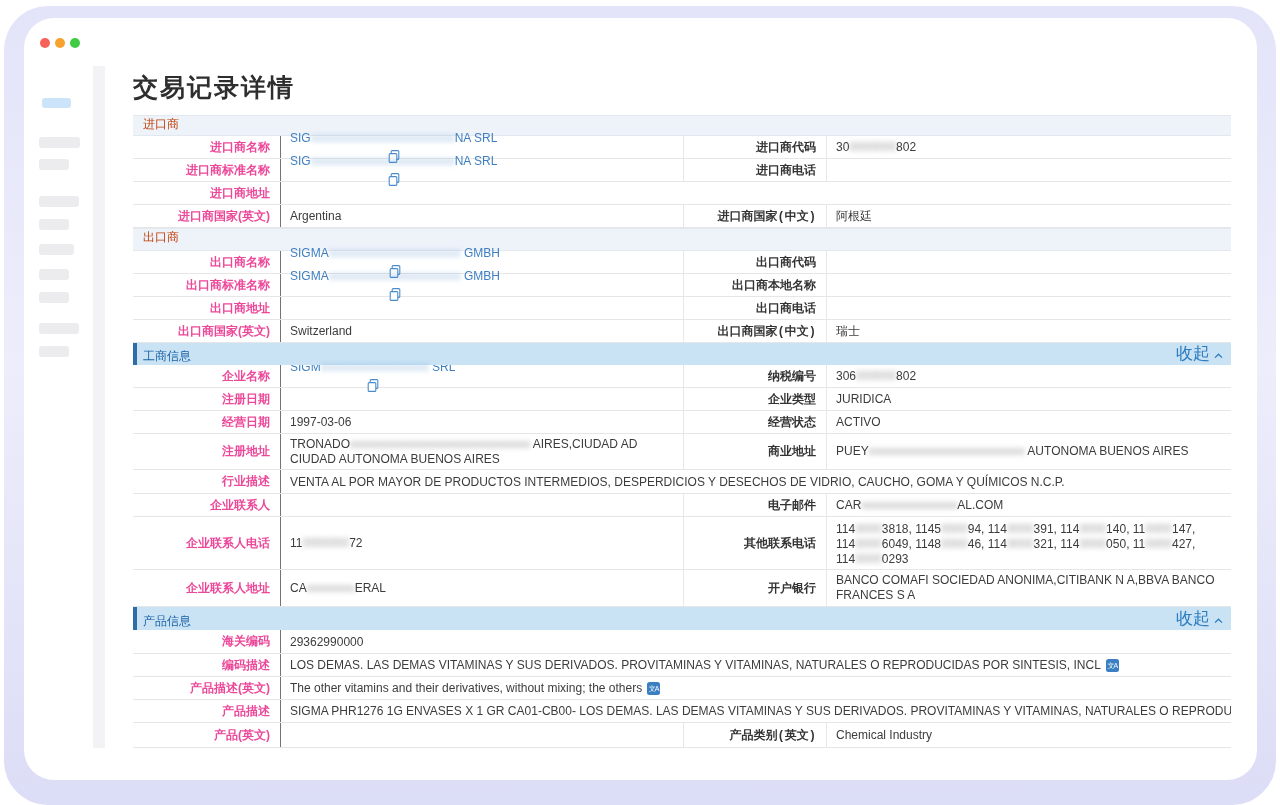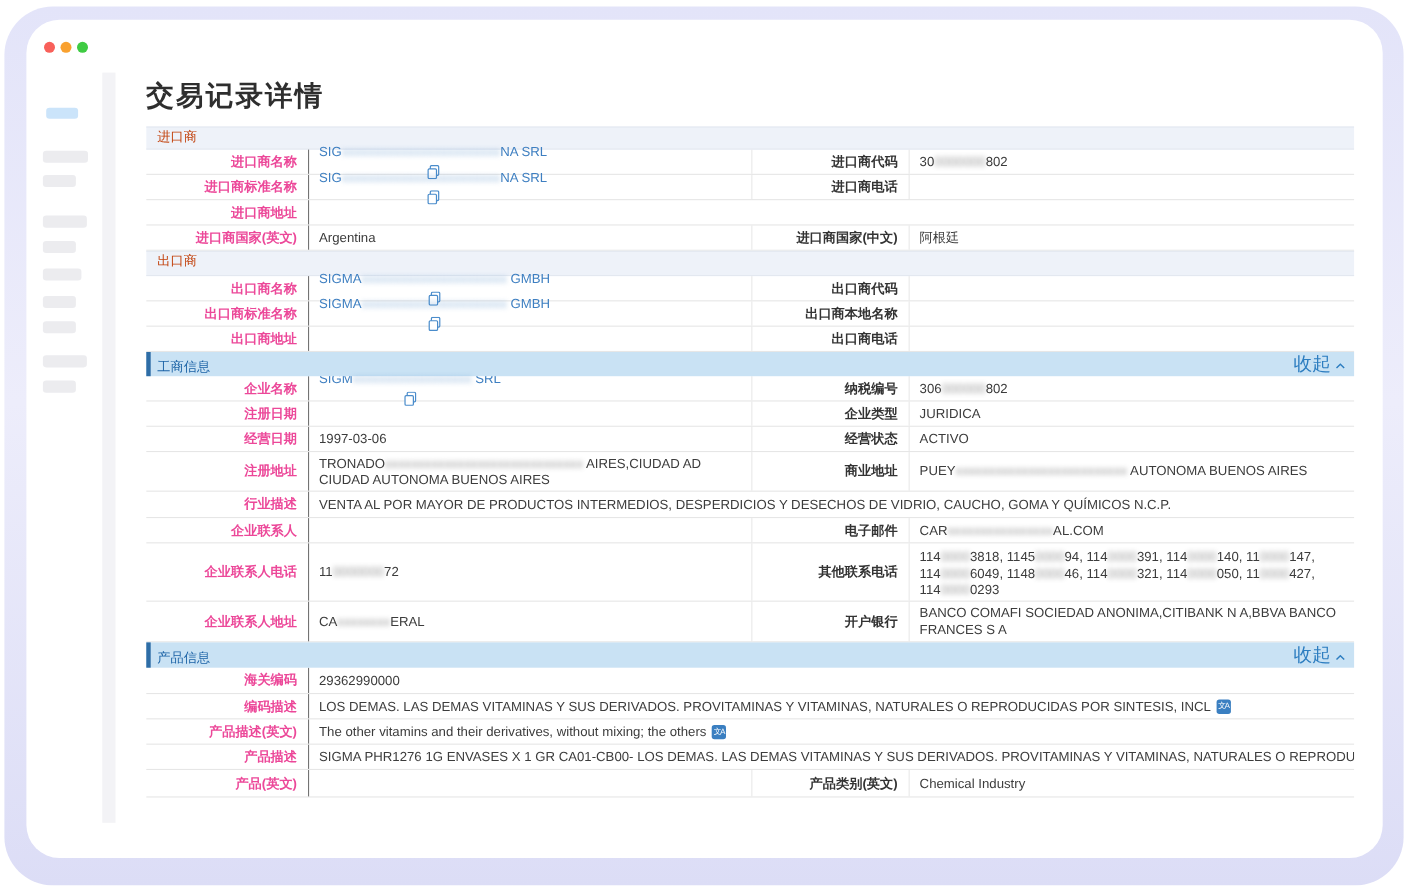--- a/index.html
+++ b/index.html
@@ -30,21 +30,21 @@
   .blue-header::before{content:'';position:absolute;left:0;top:0;bottom:0;width:4px;background:#2e6da6;}
   .collapse{margin-left:auto;display:flex;align-items:center;gap:4px;color:#2c7dc0;
             padding-right:8px;cursor:pointer;font-size:17px;}
   .row{display:flex;box-sizing:border-box;border-bottom:1px solid #e6e6e6;min-height:23px;height:23px;}
   .row.h24{height:24px;} .row.h25{height:25px;} .row.h36{height:36px;}
   .row.h37{height:37px;} .row.h53{height:53px;}
   .cell{display:flex;align-items:center;box-sizing:border-box;font-size:12px;color:#3c3c3c;}
   .label{width:148px;flex-shrink:0;justify-content:flex-end;text-align:right;padding-right:10px;
          font-weight:700;color:#ec4899;border-right:1px solid #737373;}
   .label2{width:144px;flex-shrink:0;justify-content:flex-end;text-align:right;padding-right:10px;
-          font-weight:700;color:#333;border-left:1px solid #e8e8e8;border-right:1px solid #e8e8e8;}
+          font-weight:700;color:#333;border-left:1px solid #e8e8e8;border-right:1px solid #e8e8e8;font-family:Liberation Mono, monospace;}
   .value{padding-left:9px;padding-right:6px;}
   .v1{width:402px;flex-shrink:0;}
   .v2{flex:1;}
   .vfull{flex:1;white-space:nowrap;overflow:hidden;}
   .wrap{flex-wrap:wrap;align-content:center;white-space:normal;line-height:15px;}
   a.lnk{color:#3e7fc1;text-decoration:none;display:inline-flex;align-items:center;gap:5px;cursor:pointer;flex-direction:column;}
   .segs{white-space:pre-wrap;}
   .blur{filter:blur(2.6px);opacity:.5;}
   .icon-copy{display:inline-flex;flex-shrink:0;cursor:pointer;}
   .icon-translate{display:inline-block;flex-shrink:0;width:13px;height:13px;margin-left:5px;
@@ -161,20 +161,26 @@
         </div>
         <div class="cell label2">出口商本地名称</div>
         <div class="cell value v2"></div>
       </div>
       <div class="row">
         <div class="cell label">出口商地址</div>
         <div class="cell value v1"></div>
         <div class="cell label2">出口商电话</div>
         <div class="cell value v2"></div>
       </div>
+      <div class="row">
+        <div class="cell label">出口商国家(英文)</div>
+        <div class="cell value v1">Switzerland</div>
+        <div class="cell label2">出口商国家(中文)</div>
+        <div class="cell value v2">瑞士</div>
+      </div>
 
       <div class="blue-header">
         <span>工商信息</span>
         <span class="collapse">
             <span>收起</span>
             <span><svg width="9" height="6" viewBox="0 0 9 6">
                 <polyline points="1,4.6 4.5,1.2 8,4.6" stroke="#2c7dc0" fill="none" stroke-width="1.3"></polyline>
               </svg></span>
           </span>
       </div>

